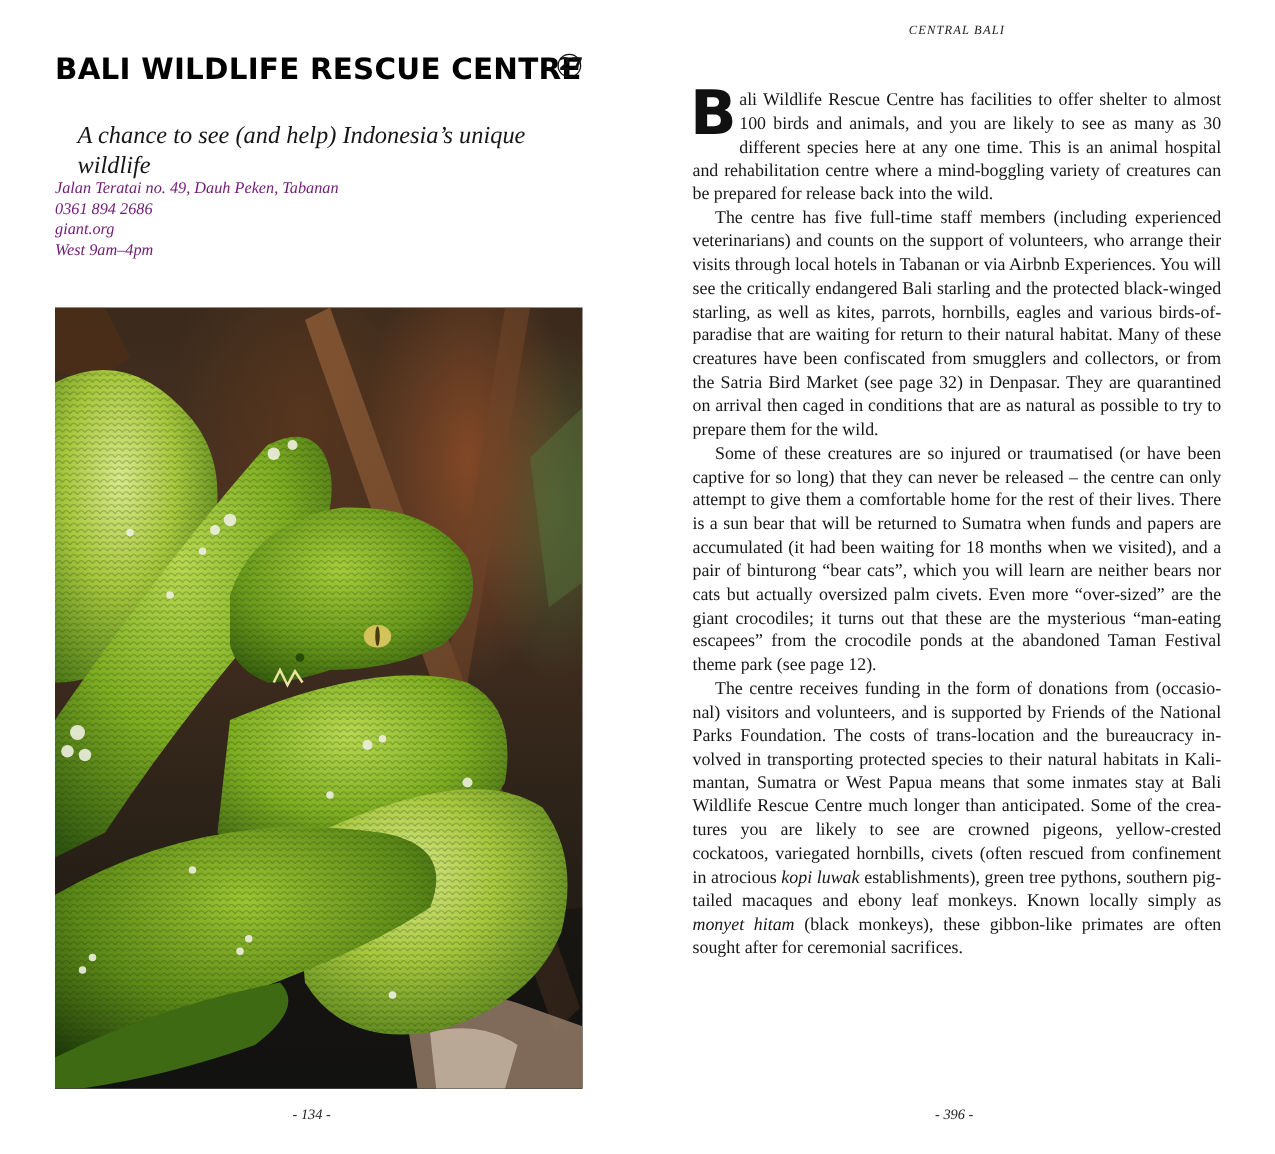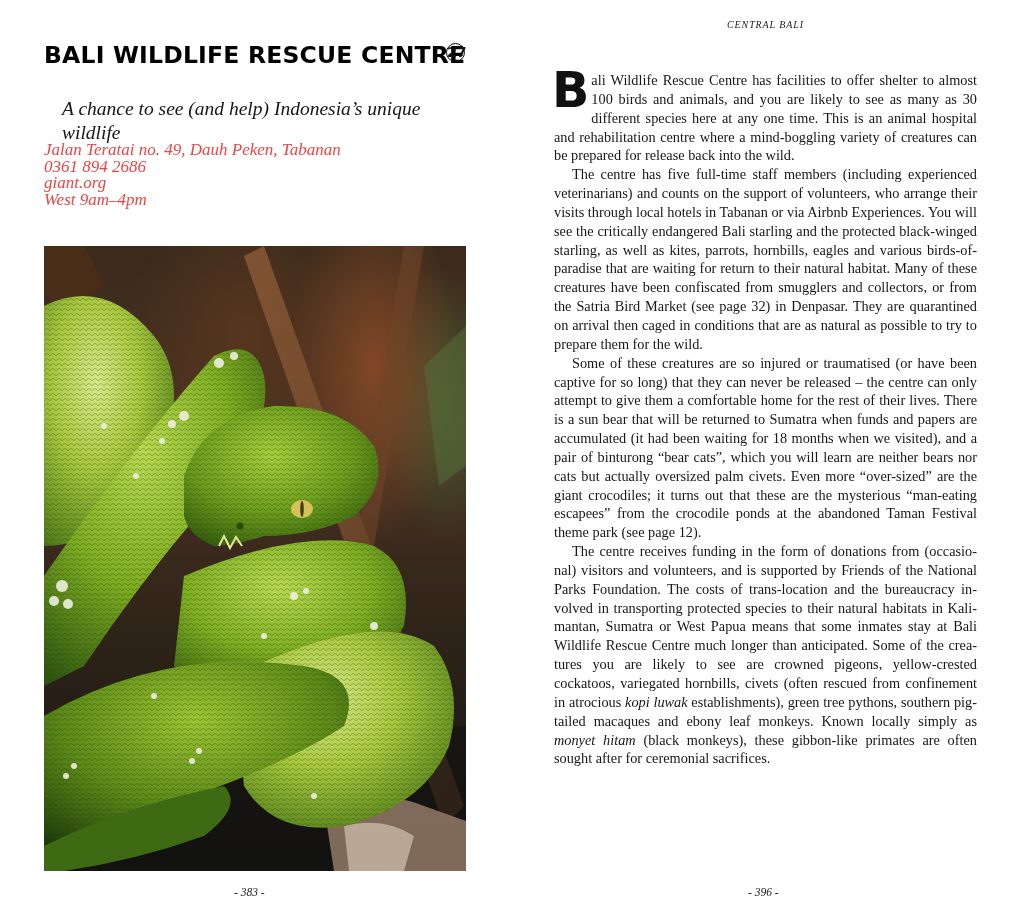--- a/index.html
+++ b/index.html
@@ -62,23 +62,23 @@
       font-size: 19.5px;
       line-height: 24px;
       font-weight: normal;
       color: #161616;
     }
     .entry-info {
       position: absolute;
       left: 44px;
       top: 142px;
       font-style: italic;
-      font-size: 17px;
+      font-size: 13px;
       line-height: 16.6px;
-      color: #ef4444;
+      color: #701a75;
     }
     .entry-info div { white-space: nowrap; }
 
     
     .photo {
       position: absolute;
       left: 44px;
       top: 246px;
       width: 422px;
       height: 625px;
@@ -251,21 +251,21 @@
           <circle cx="330" cy="380" r="4"></circle>
         <circle cx="155" cy="505" r="3"></circle>
           <circle cx="148" cy="515" r="3"></circle>
         <circle cx="30" cy="520" r="3"></circle>
           <circle cx="22" cy="530" r="3"></circle>
         <circle cx="270" cy="550" r="3"></circle>
       </g>
     </svg>
   </div>
 
-  <div class="folio folio-left">- 383 -</div>
+  <div class="folio folio-left">- 134 -</div>
 </div>
 
 <div class="page page-right">
   <div class="running-head">CENTRAL BALI</div>
 
   <div class="body-text">
     <p class="first"><span class="dropcap">B</span><span>ali Wildlife Rescue Centre has facilities to offer shelter to almost 100 birds and animals, and you are likely to see as many as 30 different species here at any one time. This is an animal hospital and rehabilitation centre where a mind-boggling variety of creatures can be prepared for release back into the wild.</span></p>
     <p>The centre has five full-time staff members (including experienced veterinarians) and counts on the support of volunteers, who arrange their visits through local hotels in Tabanan or via Airbnb Experiences. You will see the critically endangered Bali starling and the protected black-winged starling, as well as kites, parrots, hornbills, eagles and various birds-of-paradise that are waiting for return to their natural habitat. Many of these creatures have been confiscated from smugglers and col­lectors, or from the Satria Bird Market (see page 32) in Denpasar. They are quarantined on arrival then caged in conditions that are as natural as possible to try to prepare them for the wild.</p>
     <p>Some of these creatures are so injured or traumatised (or have been captive for so long) that they can never be released – the centre can only attempt to give them a comfortable home for the rest of their lives. There is a sun bear that will be returned to Sumatra when funds and papers are accumulated (it had been waiting for 18 months when we visited), and a pair of binturong “bear cats”, which you will learn are neither bears nor cats but actually oversized palm civets. Even more “over-sized” are the giant crocodiles; it turns out that these are the mysterious “man-eating esca­pees” from the crocodile ponds at the abandoned Taman Festival theme park (see page 12).</p>
     <p><span>The centre receives funding in the form of donations from (occasio­nal) visitors and volunteers, and is supported by Friends of the National Parks Foundation. The costs of trans-location and the bureaucracy in­volved in transporting protected species to their natural habitats in Kali­mantan, Sumatra or West Papua means that some inmates stay at Bali Wildlife Rescue Centre much longer than anticipated. Some of the crea­tures you are likely to see are crowned pigeons, yellow-crested cockatoos, variegated hornbills, civets (often rescued from confinement in atrocious </span><em>kopi luwak</em><span> establishments), green tree pythons, southern pig-tailed ma­caques and ebony leaf monkeys. Known locally simply as </span><em>monyet hitam</em><span> (black monkeys), these gibbon-like primates are often sought after for ceremonial sacrifices.</span></p>

